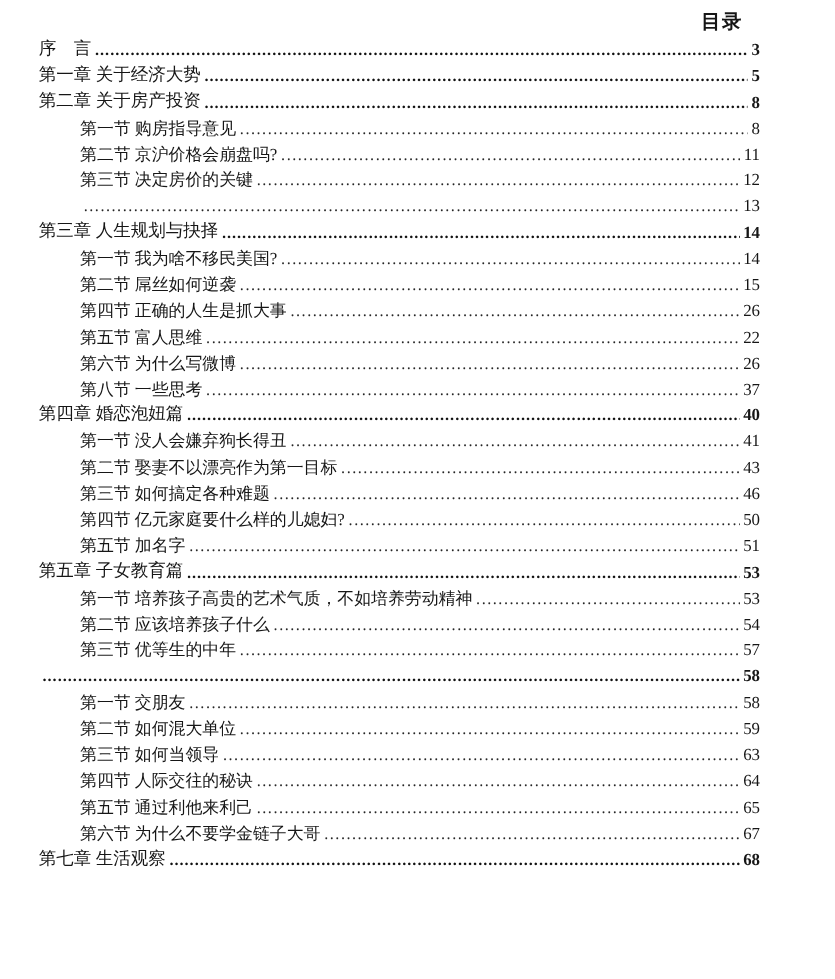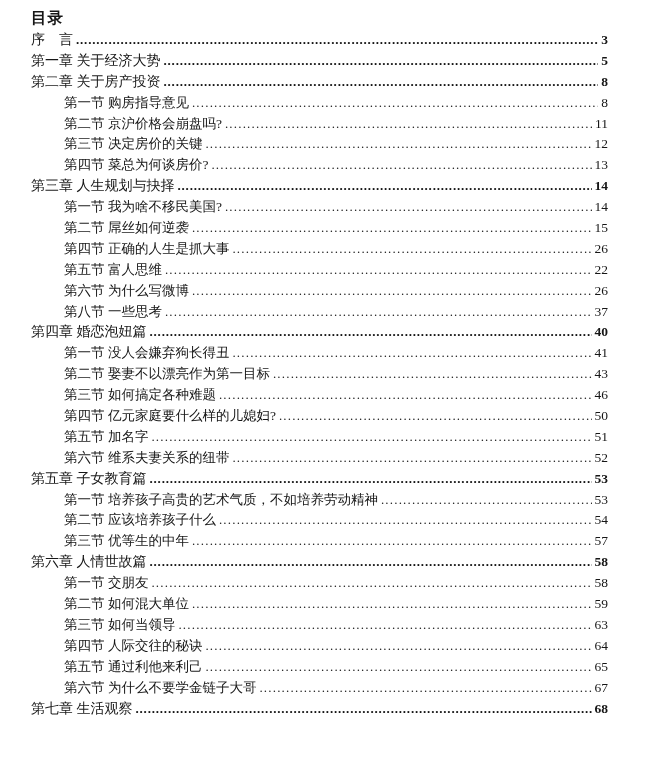--- a/index.html
+++ b/index.html
@@ -14,21 +14,21 @@
     font-family: "Liberation Serif", "DejaVu Serif", serif;
     color: #161616;
   }
   .page-wrap {
     box-sizing: border-box;
     width: 668px;
     height: 783px;
     padding: 5px 60px 0 31px;
   }
   .toc-title {
-    text-align: left;
+    text-align: right;
     font-weight: bold;
     font-size: 15.5px;
     height: 25px;
     line-height: 25px;
     letter-spacing: 1px;
     margin-right: 14px; 
   }
   .toc-list { }
   .toc-row {
     display: flex;
@@ -97,21 +97,20 @@
     <span class="entry-label">第二节 京沪价格会崩盘吗?</span>
     <span class="leader"></span>
     <span class="entry-page">11</span>
   </div>
       <div class="toc-row level-2">
     <span class="entry-label">第三节 决定房价的关键</span>
     <span class="leader"></span>
     <span class="entry-page">12</span>
   </div>
       <div class="toc-row level-2">
-    <span class="entry-label">第四节 菜总为何谈房价?</span>
     <span class="leader"></span>
     <span class="entry-page">13</span>
   </div>
       <div class="toc-row level-1">
     <span class="entry-label">第三章 人生规划与抉择</span>
     <span class="leader"></span>
     <span class="entry-page">14</span>
   </div>
       <div class="toc-row level-2">
     <span class="entry-label">第一节 我为啥不移民美国?</span>
@@ -166,25 +165,20 @@
       <div class="toc-row level-2">
     <span class="entry-label">第四节 亿元家庭要什么样的儿媳妇?</span>
     <span class="leader"></span>
     <span class="entry-page">50</span>
   </div>
       <div class="toc-row level-2">
     <span class="entry-label">第五节 加名字</span>
     <span class="leader"></span>
     <span class="entry-page">51</span>
   </div>
-      <div class="toc-row level-2">
-    <span class="entry-label">第六节 维系夫妻关系的纽带</span>
-    <span class="leader"></span>
-    <span class="entry-page">52</span>
-  </div>
       <div class="toc-row level-1">
     <span class="entry-label">第五章 子女教育篇</span>
     <span class="leader"></span>
     <span class="entry-page">53</span>
   </div>
       <div class="toc-row level-2">
     <span class="entry-label">第一节 培养孩子高贵的艺术气质，不如培养劳动精神</span>
     <span class="leader"></span>
     <span class="entry-page">53</span>
   </div>
@@ -192,21 +186,20 @@
     <span class="entry-label">第二节 应该培养孩子什么</span>
     <span class="leader"></span>
     <span class="entry-page">54</span>
   </div>
       <div class="toc-row level-2">
     <span class="entry-label">第三节 优等生的中年</span>
     <span class="leader"></span>
     <span class="entry-page">57</span>
   </div>
       <div class="toc-row level-1">
-    <span class="entry-label">第六章 人情世故篇</span>
     <span class="leader"></span>
     <span class="entry-page">58</span>
   </div>
       <div class="toc-row level-2">
     <span class="entry-label">第一节 交朋友</span>
     <span class="leader"></span>
     <span class="entry-page">58</span>
   </div>
       <div class="toc-row level-2">
     <span class="entry-label">第二节 如何混大单位</span>

